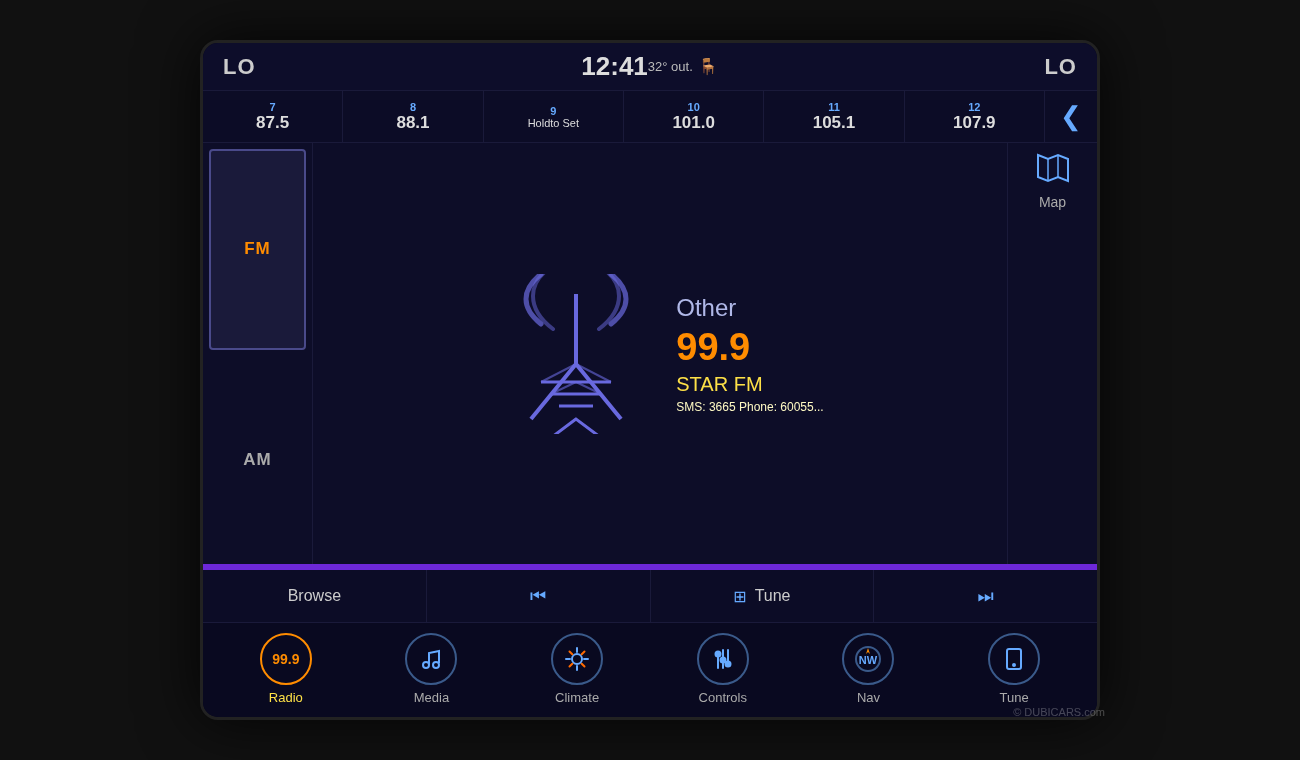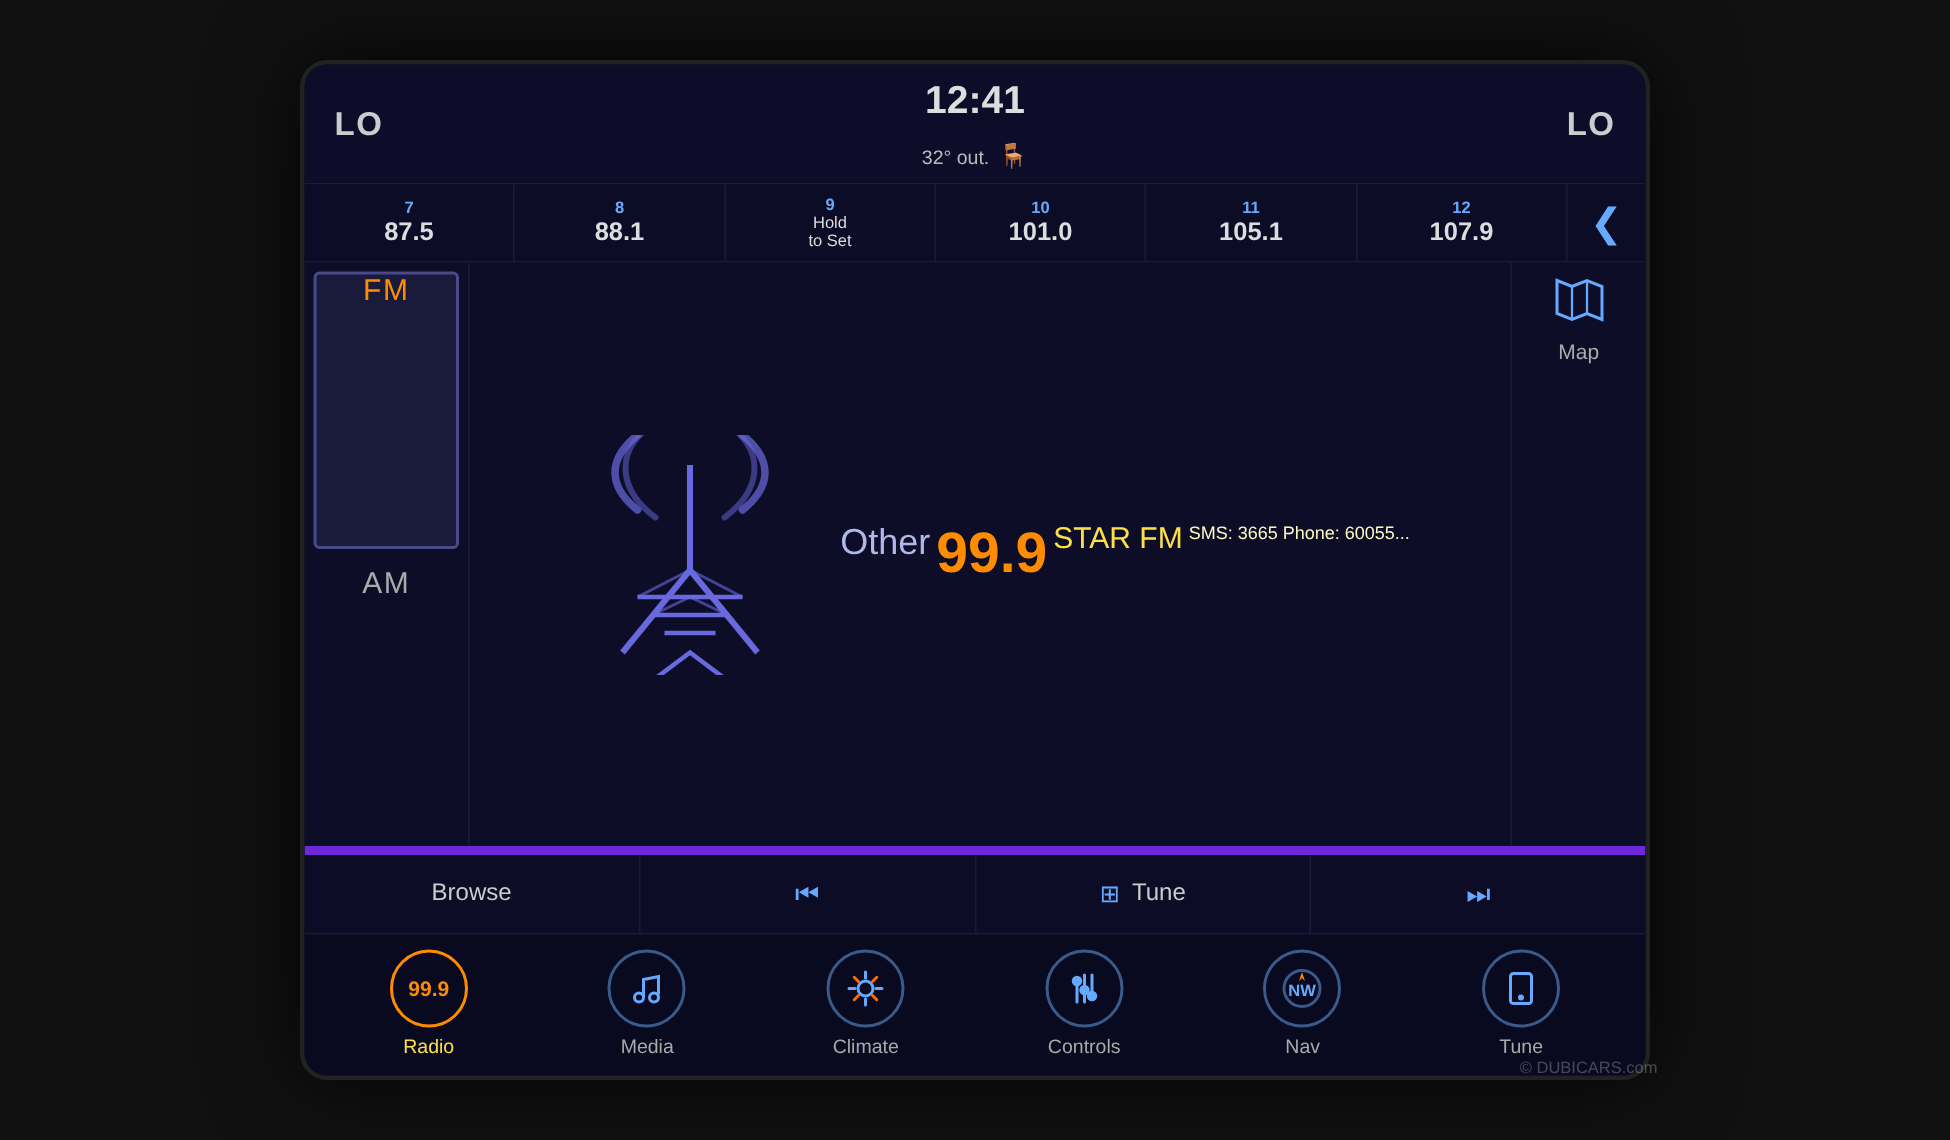--- a/index.html
+++ b/index.html
@@ -37,23 +37,22 @@
       min-height: 48px;
     }
     .status-lo {
       color: #ccc;
       font-size: 22px;
       font-weight: bold;
       letter-spacing: 1px;
     }
     .status-center {
       display: flex;
-      flex-direction: column;
-      align-items: center;
-      gap: 12px;
+      flex-direction: row;
+      align-items: center;
     }
     .status-time {
       color: #ddd;
       font-size: 26px;
       font-weight: bold;
     }
     .status-temp {
       color: #bbb;
       font-size: 13px;
       display: flex;
@@ -92,21 +91,21 @@
       font-size: 11px;
       font-weight: bold;
     }
     .preset-freq {
       color: #ddd;
       font-size: 17px;
       font-weight: bold;
     }
     .preset-holdset {
       display: flex;
-      flex-direction: column;
+      flex-direction: row;
       align-items: center;
       justify-content: center;
     }
     .preset-holdset span {
       color: #ddd;
       font-size: 11px;
     }
     .back-btn {
       color: #6af;
       font-size: 26px;
@@ -127,24 +126,25 @@
     
     .left-sidebar {
       width: 110px;
       display: flex;
       flex-direction: column;
       border-right: 1px solid #1a1a3a;
     }
     .band-btn {
       flex: 1;
       display: flex;
+      align-items: center;
       justify-content: center;
       cursor: pointer;
-      font-size: 20px;
-      font-weight: normal;
+      font-size: 17px;
+      font-weight: bold;
       letter-spacing: 1px;
     }
     .band-btn.active {
       background: #1a1a3a;
       color: #ff8c00;
       border: 2px solid #4a4a8a;
       border-radius: 4px;
       margin: 6px;
     }
     .band-btn.inactive {
@@ -168,20 +168,21 @@
     .tower-area {
       display: flex;
       align-items: center;
       justify-content: center;
       width: 160px;
     }
 
     
     .station-info {
       display: flex;
+      flex-direction: column;
       gap: 4px;
     }
     .station-label {
       color: #b0b8e8;
       font-size: 24px;
       font-weight: 500;
     }
     .station-freq {
       color: #ff8c00;
       font-size: 38px;

